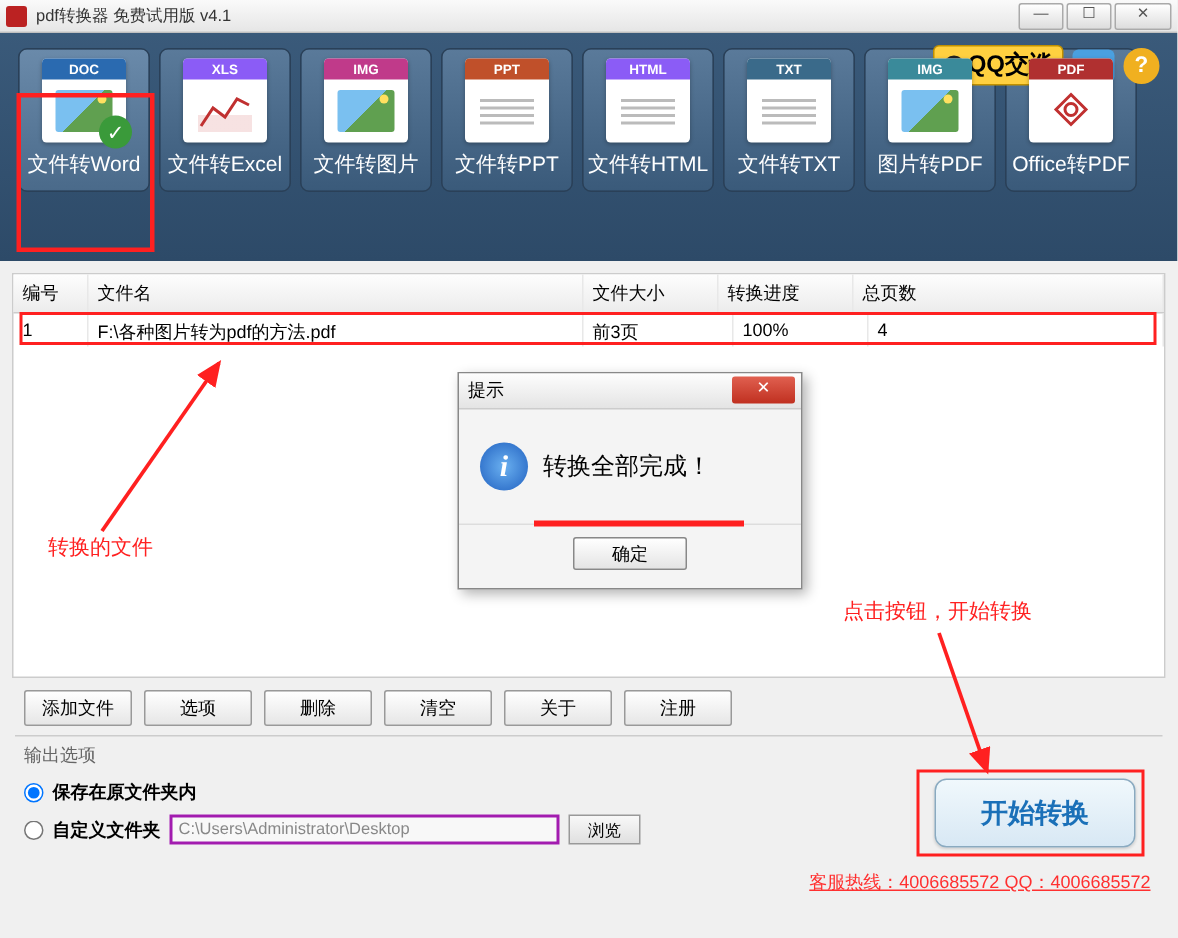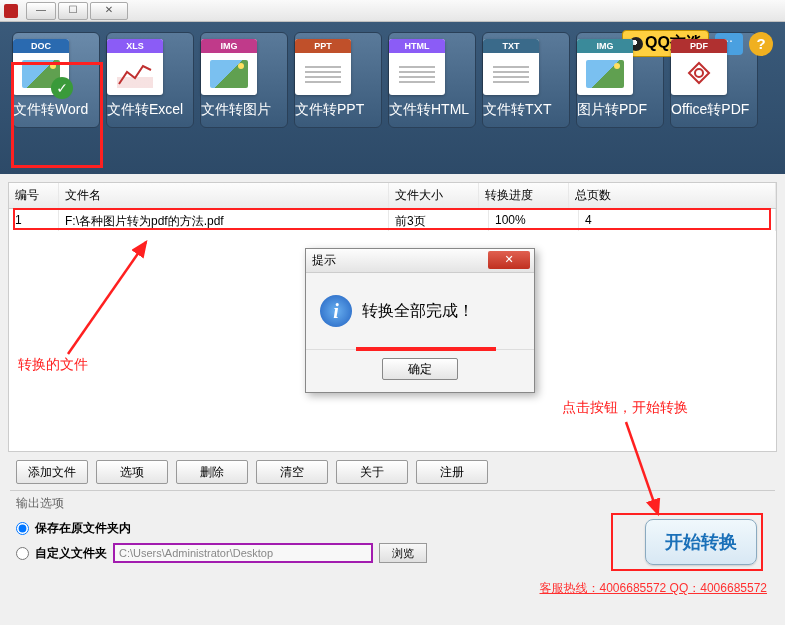--- a/index.html
+++ b/index.html
@@ -14,21 +14,21 @@
 .toolbar { height: 152px; background: linear-gradient(#3a5a7a,#2d4a68); padding: 10px 12px 0; position: relative; }
 .toolbar-title { color: #fff; font-size: 13px; font-weight: bold; margin-bottom: 10px; }
 .toolbar-right { position: absolute; top: 8px; right: 12px; display: flex; gap: 6px; align-items: center; }
 .qq-badge { background: #ffd040; border: 1px solid #c09000; border-radius: 4px; padding: 2px 6px; font-size: 16px; font-weight: bold; display:flex; align-items:center; gap:2px;}
 .qq-badge .q-icon{width:14px;height:14px;background:radial-gradient(circle at 40% 40%,#fff 20%,#222 22%);border-radius:50%;}
 .chat-icon { width: 28px; height: 22px; background: #4aa0e0; border-radius: 4px; position:relative;}
 .chat-icon::after{content:"⋯";color:#fff;position:absolute;top:1px;left:6px;font-size:12px;}
 .help-icon { width: 24px; height: 24px; background: #f0b020; border-radius: 50%; color:#fff; font-weight:bold; text-align:center; line-height:24px; font-size:15px;}
 
 .format-row { display: flex; gap: 6px; }
-.format-btn { width: 88px; height: 96px; background: linear-gradient(#5a7a9a,#3a5a7a); border: 1px solid #2a4058; border-radius: 6px; display: flex; flex-direction: column; align-items: flex-start; justify-content: flex-start; padding-top: 6px; cursor: pointer; }
+.format-btn { width: 88px; height: 96px; background: linear-gradient(#5a7a9a,#3a5a7a); border: 1px solid #2a4058; border-radius: 6px; display: flex; flex-direction: column; align-items: center; justify-content: flex-start; padding-top: 6px; cursor: pointer; }
 .format-btn.selected { background: linear-gradient(#6a8aaa,#4a6a8a); }
 .format-btn .doc-icon { width: 56px; height: 56px; background: #fff; border-radius: 3px; margin-bottom: 6px; position: relative; box-shadow: 0 1px 3px rgba(0,0,0,.3); display:flex;flex-direction:column;}
 .doc-icon .tab { height: 14px; color:#fff; font-size:9px; font-weight:bold; text-align:center; line-height:14px; border-radius:3px 3px 0 0;}
 .doc-icon .body { flex:1; padding:4px; display:flex; align-items:center; justify-content:center;}
 .format-btn .lbl { color: #fff; font-size: 14px; }
 .sel-box { position:absolute; border:3px solid #ff2020; pointer-events:none;}
 
 .table-area { background: #fff; border: 1px solid #ccc; margin: 8px 8px 0; height: 270px; position: relative; }
 .thead { display: flex; height: 26px; background: linear-gradient(#fdfdfd,#ececec); border-bottom: 1px solid #ccc; font-size: 12px; }
 .thead > div, .trow > div { padding: 4px 6px; border-right: 1px solid #e8e8e8; }
@@ -53,40 +53,41 @@
 
 .btn-row { display:flex; gap:8px; padding:8px 16px 6px;}
 .std-btn { width:72px; height:24px; border:1px solid #999; background:linear-gradient(#fff,#e6e6e6); font-size:12px; border-radius:2px;}
 
 .output-section { padding: 4px 16px; font-size: 12px; }
 .output-title { color:#666; margin-bottom:8px; font-size:12px;}
 .radio-row { display:flex; align-items:center; gap:6px; margin:6px 0; font-size:12px;}
 .radio-row input[type=text]{ width:260px; height:20px; border:2px solid #a21caf; padding:0 4px; background:#f8f8f8; color:#888; font-size:11px;}
 .browse-btn{width:48px;height:20px;border:1px solid #999;background:linear-gradient(#f8f8f8,#e0e0e0);font-size:11px;}
 
-.start-btn { position:absolute; right:28px; bottom:60px; width:112px; height:46px; border:1px solid #8aaac0; border-radius:8px; background:linear-gradient(#f0f8fc,#d8e8f4); color:#1a70b8; font-size:18px; font-weight:bold; box-shadow:0 1px 2px rgba(0,0,0,.15);}
+.start-btn { position:absolute; right:28px; bottom:60px; width:134px; height:46px; border:1px solid #8aaac0; border-radius:8px; background:linear-gradient(#f0f8fc,#d8e8f4); color:#1a70b8; font-size:18px; font-weight:bold; box-shadow:0 1px 2px rgba(0,0,0,.15);}
 
 .hotline { position:absolute; right:18px; bottom:28px; color:#ff3030; font-size:12px; text-decoration:underline;}
 
 svg.arrow{position:absolute;pointer-events:none;}
 hr.sep{border:none;border-top:1px solid #ccc;margin:0 10px;}
 
 
 .ic-pic{width:38px;height:28px;background:linear-gradient(135deg,#7ac0f0 50%,#60a050 50%);border-radius:2px;position:relative;}
 .ic-pic::after{content:"";position:absolute;top:3px;right:4px;width:6px;height:6px;background:#ffe060;border-radius:50%;}
 .ic-chart{width:36px;height:28px;position:relative;}
 .ic-chart::before{content:"";position:absolute;left:0;bottom:0;width:100%;height:100%;background:linear-gradient(transparent 60%,rgba(200,60,60,.15) 60%);}
 .ic-chart svg{position:absolute;inset:0;}
 .checkmark{position:absolute;right:-4px;bottom:-4px;width:22px;height:22px;background:#3a9a3a;border-radius:50%;color:#fff;font-size:14px;text-align:center;line-height:22px;}
 </style>
 </head>
 <body>
 
 <div class="titlebar">
   <div class="app-icon"></div>
+  <div class="title">pdf转换器 免费试用版 v4.1</div>
   <div class="winbtn">—</div>
   <div class="winbtn">☐</div>
   <div class="winbtn close">✕</div>
 </div>
 
 <div class="toolbar">
   <div class="toolbar-right">
     <div class="qq-badge">
         <span class="q-icon"></span>
         <span>QQ交谈</span>
@@ -224,21 +225,21 @@
   <div class="dlg-body">
     <div class="info-icon">i</div>
     <span>转换全部完成！</span>
   </div>
   <div class="red-underline" style="left:50px;top:98px;width:140px;"></div>
   <div class="dlg-foot">
     <button class="dlg-btn">确定</button>
   </div>
 </div>
 
-<div class="annot-text" style="left:18px;top:356px;">转换的文件</div>
+<div class="annot-text" style="left:32px;top:356px;">转换的文件</div>
 <svg class="arrow" style="left:60px;top:236px;" width="120" height="124">
   <defs>
       <marker id="ah1" markerWidth="8" markerHeight="8" refX="6" refY="3" orient="auto">
         <path d="M0,0 L7,3 L0,6 Z" fill="#ff2020"></path>
       </marker>
     </defs>
   <line x1="8" y1="118" x2="86" y2="6" stroke="#ff2020" stroke-width="2.5" marker-end="url(#ah1)"></line>
 </svg>
 
 <div class="annot-text" style="left:562px;top:399px;">点击按钮，开始转换</div>

